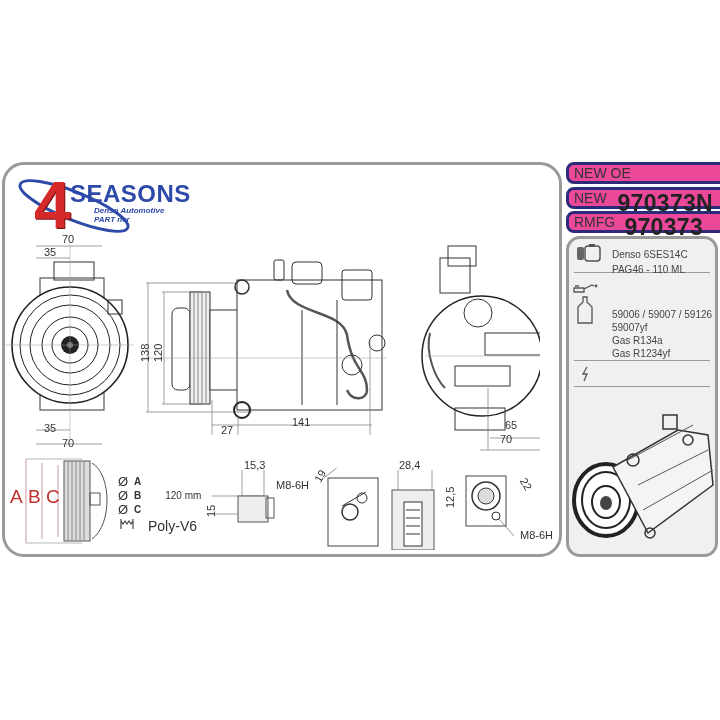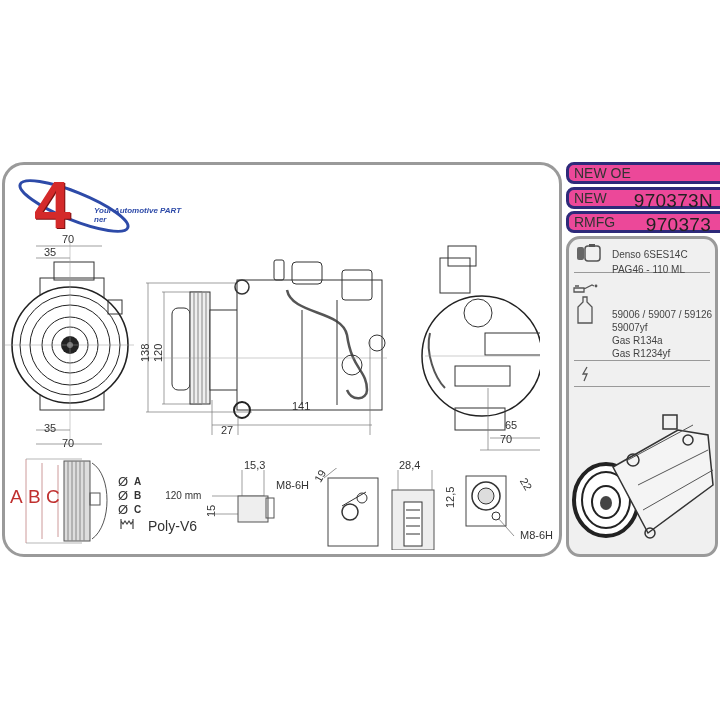--- a/index.html
+++ b/index.html
@@ -1,21 +1,21 @@
 <!DOCTYPE html>
 <html><head>
 <meta charset="utf-8">
 <style>
   html, body { margin:0; padding:0; background:#ffffff; }
   body { width:720px; height:720px; position:relative; overflow:hidden; font-family:"Liberation Sans", sans-serif; color:#222; }
   .main-frame { position:absolute; left:2px; top:162px; width:560px; height:395px; border:3px solid #9a9a9a; border-radius:22px; background:#fff; box-sizing:border-box; }
   .side-frame { position:absolute; left:566px; top:236px; width:152px; height:321px; border:3px solid #9a9a9a; border-radius:14px; background:#f0f0f0; box-sizing:border-box; }
   .code-box { position:absolute; left:566px; width:164px; height:22px; border:3px solid #2e2a7a; border-radius:8px; background:#ec4899; box-sizing:border-box; display:flex; align-items:flex-start; padding-left:5px; }
   .code-box .lbl { font-size:14px; color:#333; }
-  .code-box .val { font-size:19px; font-weight:normal; color:#222; margin-left:auto; margin-right:14px; letter-spacing:0.3px; }
+  .code-box .val { font-size:23px; font-weight:bold; color:#222; margin-left:auto; margin-right:14px; letter-spacing:0.3px; }
   .logo { position:absolute; left:14px; top:172px; width:170px; height:72px; }
   .logo-four { position:absolute; left:20px; top:0; font-size:66px; font-weight:bold; color:#d42a2a; line-height:66px; font-family:"Liberation Sans", sans-serif; text-shadow:1px 1px 0 #7a1010; }
   .logo-seasons { position:absolute; left:56px; top:8px; font-size:24px; font-weight:bold; color:#2d4aa8; letter-spacing:0.5px; }
   .logo-tag { position:absolute; left:80px; top:34px; font-size:8px; font-style:italic; font-weight:bold; color:#2d4aa8; }
   .dim { position:absolute; font-size:11px; color:#333; white-space:nowrap; }
   .dim.rot { transform:rotate(-90deg); transform-origin:left top; }
   .info-row { position:absolute; left:582px; font-size:10px; color:#444; line-height:13px; }
   .divider { position:absolute; left:574px; width:136px; height:1px; background:#999; }
   .abc { position:absolute; top:486px; font-size:19px; color:#c0302f; }
   .legend-row { position:absolute; left:118px; font-size:10px; color:#333; display:flex; align-items:center; }
@@ -26,33 +26,34 @@
 </head>
 <body>
 
 <div class="main-frame"></div>
 
 <div class="logo">
   <svg width="170" height="72" style="left:0;top:0">
     <ellipse cx="60" cy="34" rx="58" ry="14" transform="rotate(22 60 34)" fill="none" stroke="#2d4aa8" stroke-width="3"></ellipse>
   </svg>
   <div class="logo-four">4</div>
-  <div class="logo-tag">Your Automotive PART ner</div>
+  <div class="logo-seasons">SEASONS</div>
+  <div class="logo-tag">Denso Automotive PART ner</div>
 </div>
 
 <div class="code-box" style="top:162px">
   <span class="lbl">NEW OE</span>
 </div>
 <div class="code-box" style="top:187px">
   <span class="lbl">NEW</span>
   <span class="val">970373N</span>
 </div>
 <div class="code-box" style="top:211px">
   <span class="lbl">RMFG</span>
-  <span class="val" style="margin-right:16px">970373</span>
+  <span class="val" style="margin-right:24px">970373</span>
 </div>
 
 <div class="side-frame"></div>
 
 <svg width="26" height="20" style="left:576px;top:244px">
   <rect x="1" y="3" width="7" height="13" rx="2" fill="#666"></rect>
   <rect x="9" y="2" width="15" height="15" rx="3" fill="none" stroke="#555" stroke-width="1.5"></rect>
   <rect x="13" y="0" width="6" height="3" fill="#555"></rect>
 </svg>
 <div class="info-row" style="top:248px;left:612px">Denso 6SES14C</div>
@@ -143,21 +144,21 @@
   <circle cx="235" cy="103" r="8" fill="none" stroke="#333"></circle>
   <line x1="0" y1="118" x2="245" y2="118" stroke="#999" stroke-width="0.5"></line>
   <line x1="70" y1="185" x2="230" y2="185" stroke="#777" stroke-width="0.7"></line>
   <line x1="70" y1="160" x2="70" y2="195" stroke="#777" stroke-width="0.7"></line>
   <line x1="96" y1="175" x2="96" y2="195" stroke="#777" stroke-width="0.7"></line>
   <line x1="228" y1="100" x2="228" y2="195" stroke="#777" stroke-width="0.7"></line>
 </svg>
 <div class="dim rot" style="left:139px;top:362px">138</div>
 <div class="dim rot" style="left:152px;top:362px">120</div>
 <div class="dim" style="left:221px;top:424px">27</div>
-<div class="dim" style="left:292px;top:400px">141</div>
+<div class="dim" style="left:292px;top:416px">141</div>
 
 <svg width="140" height="215" style="left:400px;top:238px">
   <rect x="40" y="20" width="30" height="35" fill="none" stroke="#333"></rect>
   <rect x="48" y="8" width="28" height="20" fill="none" stroke="#333"></rect>
   <circle cx="82" cy="118" r="60" fill="#fff" stroke="#222" stroke-width="1.5"></circle>
   <circle cx="78" cy="75" r="14" fill="none" stroke="#333"></circle>
   <rect x="85" y="95" width="60" height="22" fill="none" stroke="#333"></rect>
   <rect x="55" y="128" width="55" height="20" fill="none" stroke="#333"></rect>
   <rect x="55" y="170" width="50" height="22" fill="none" stroke="#333"></rect>
   <path d="M30 95 C25 115 35 140 45 150" fill="none" stroke="#555" stroke-width="2"></path>

